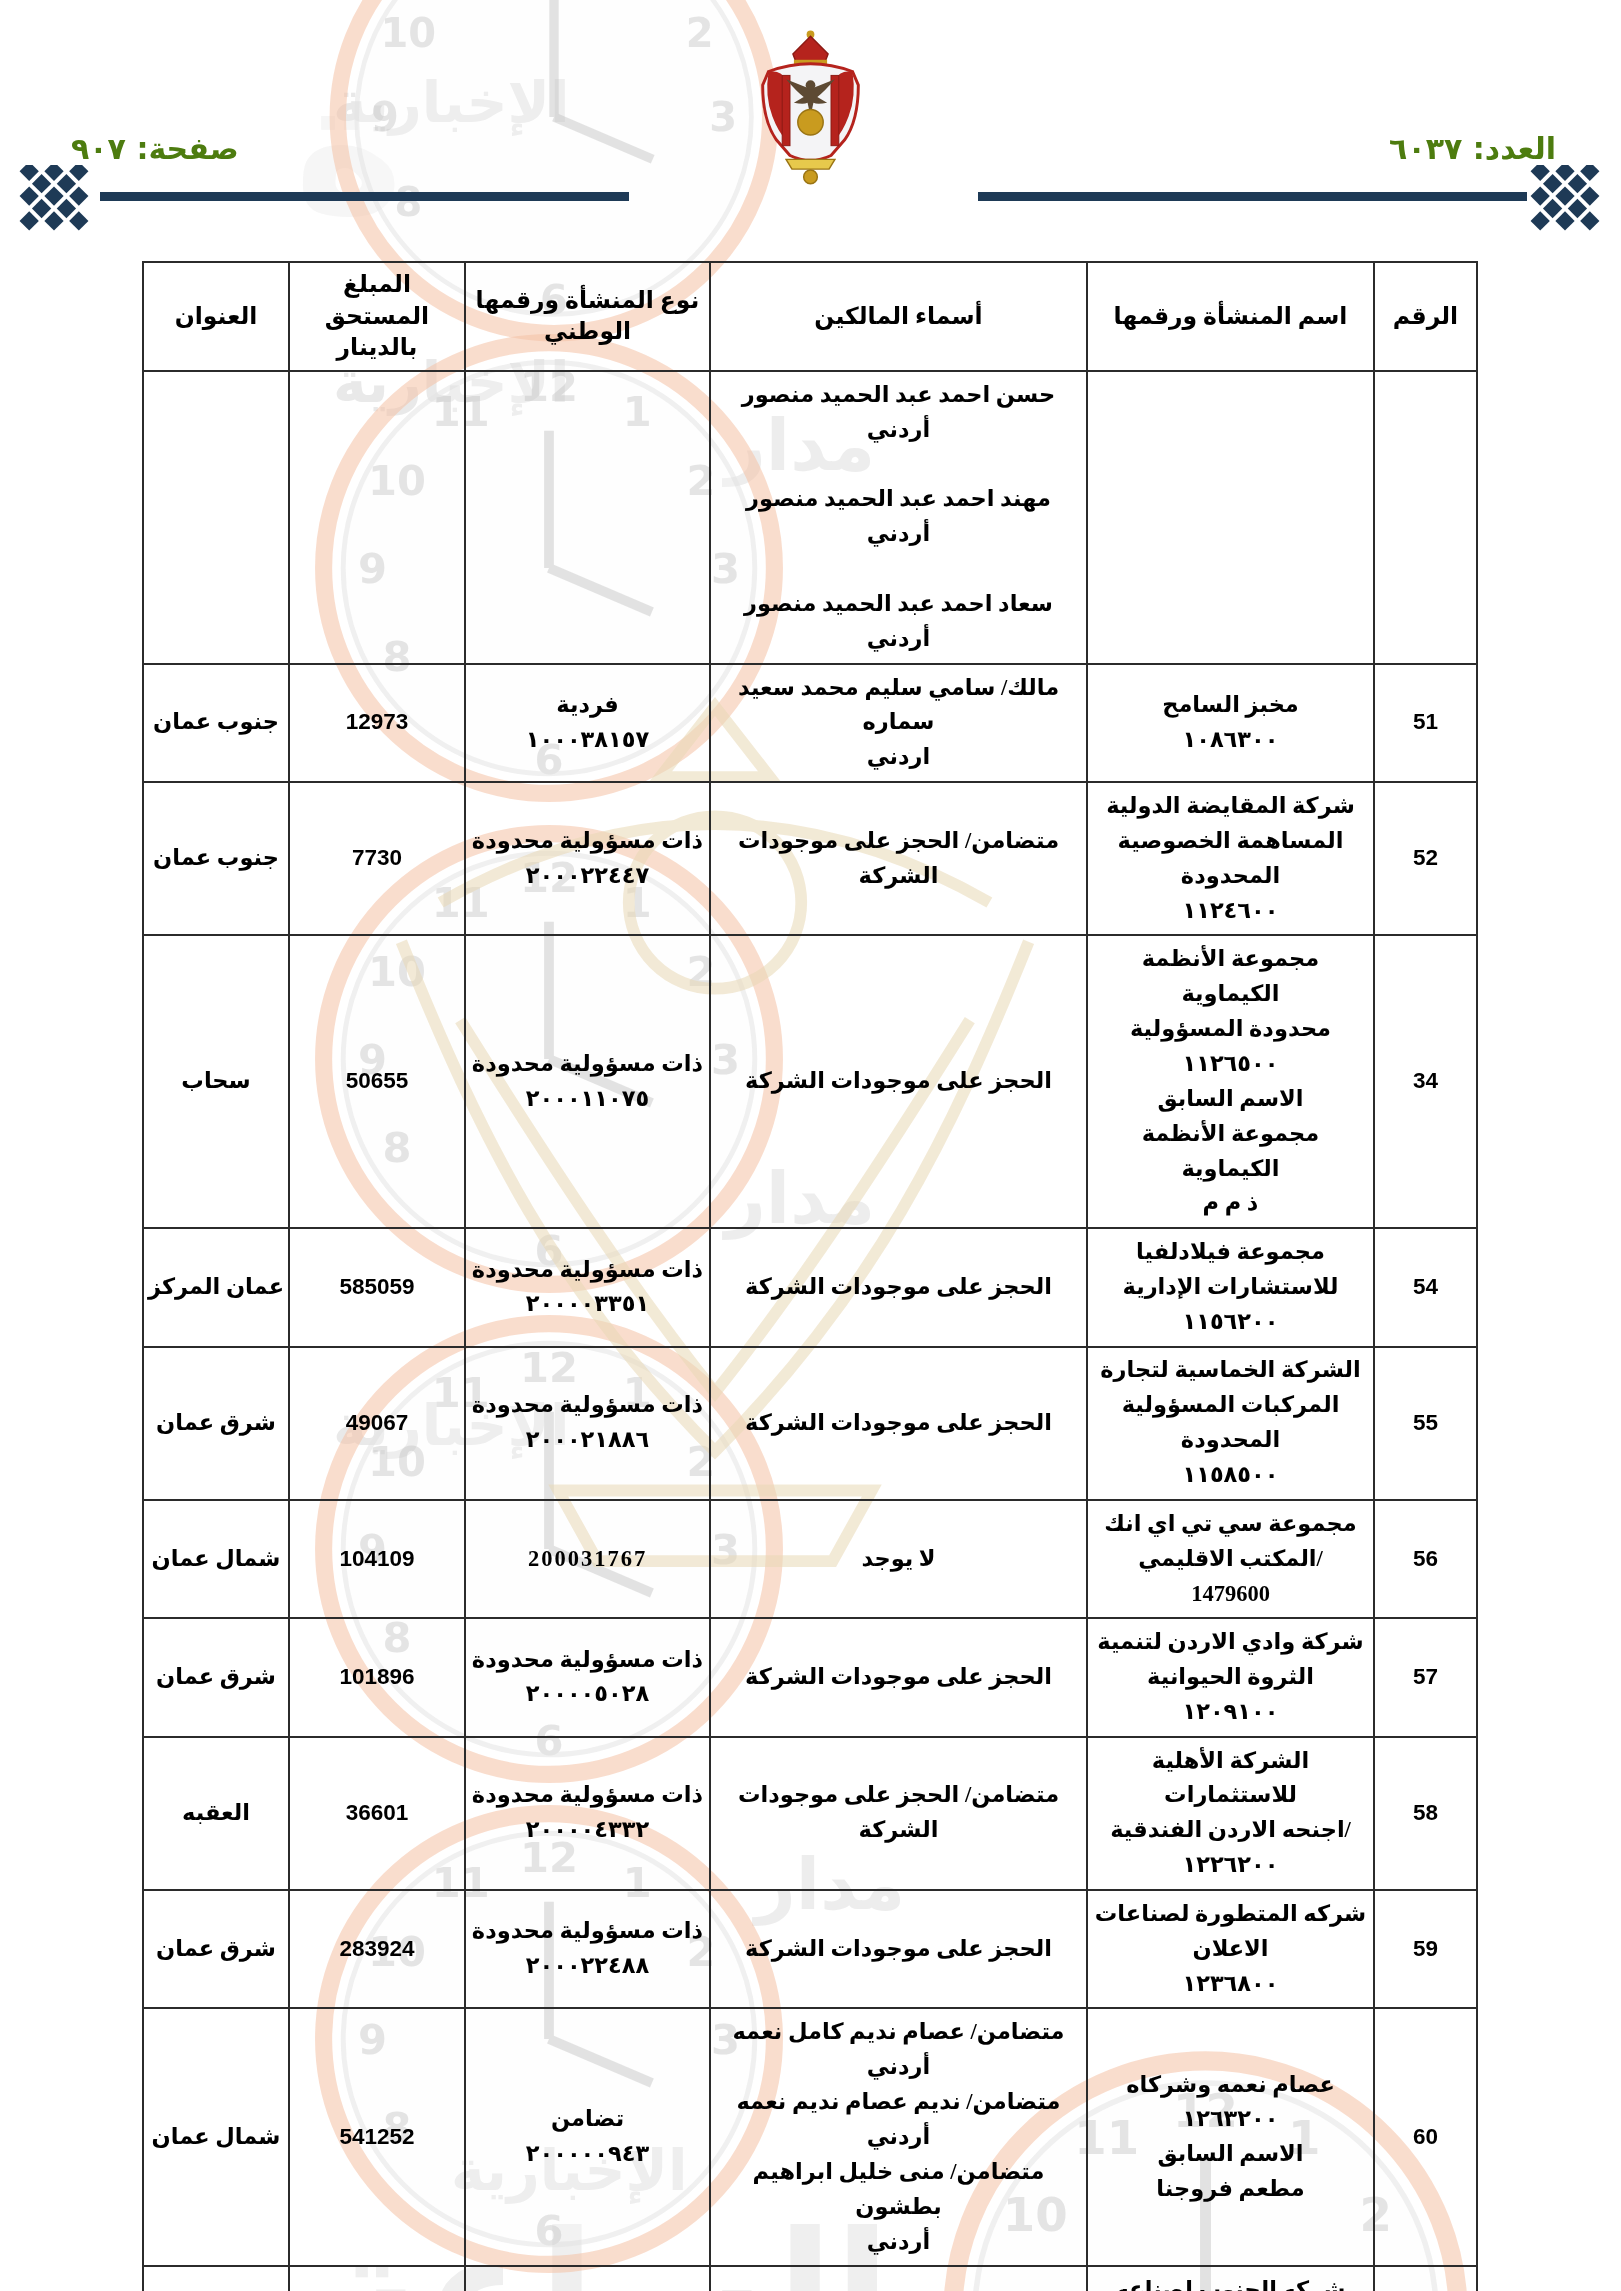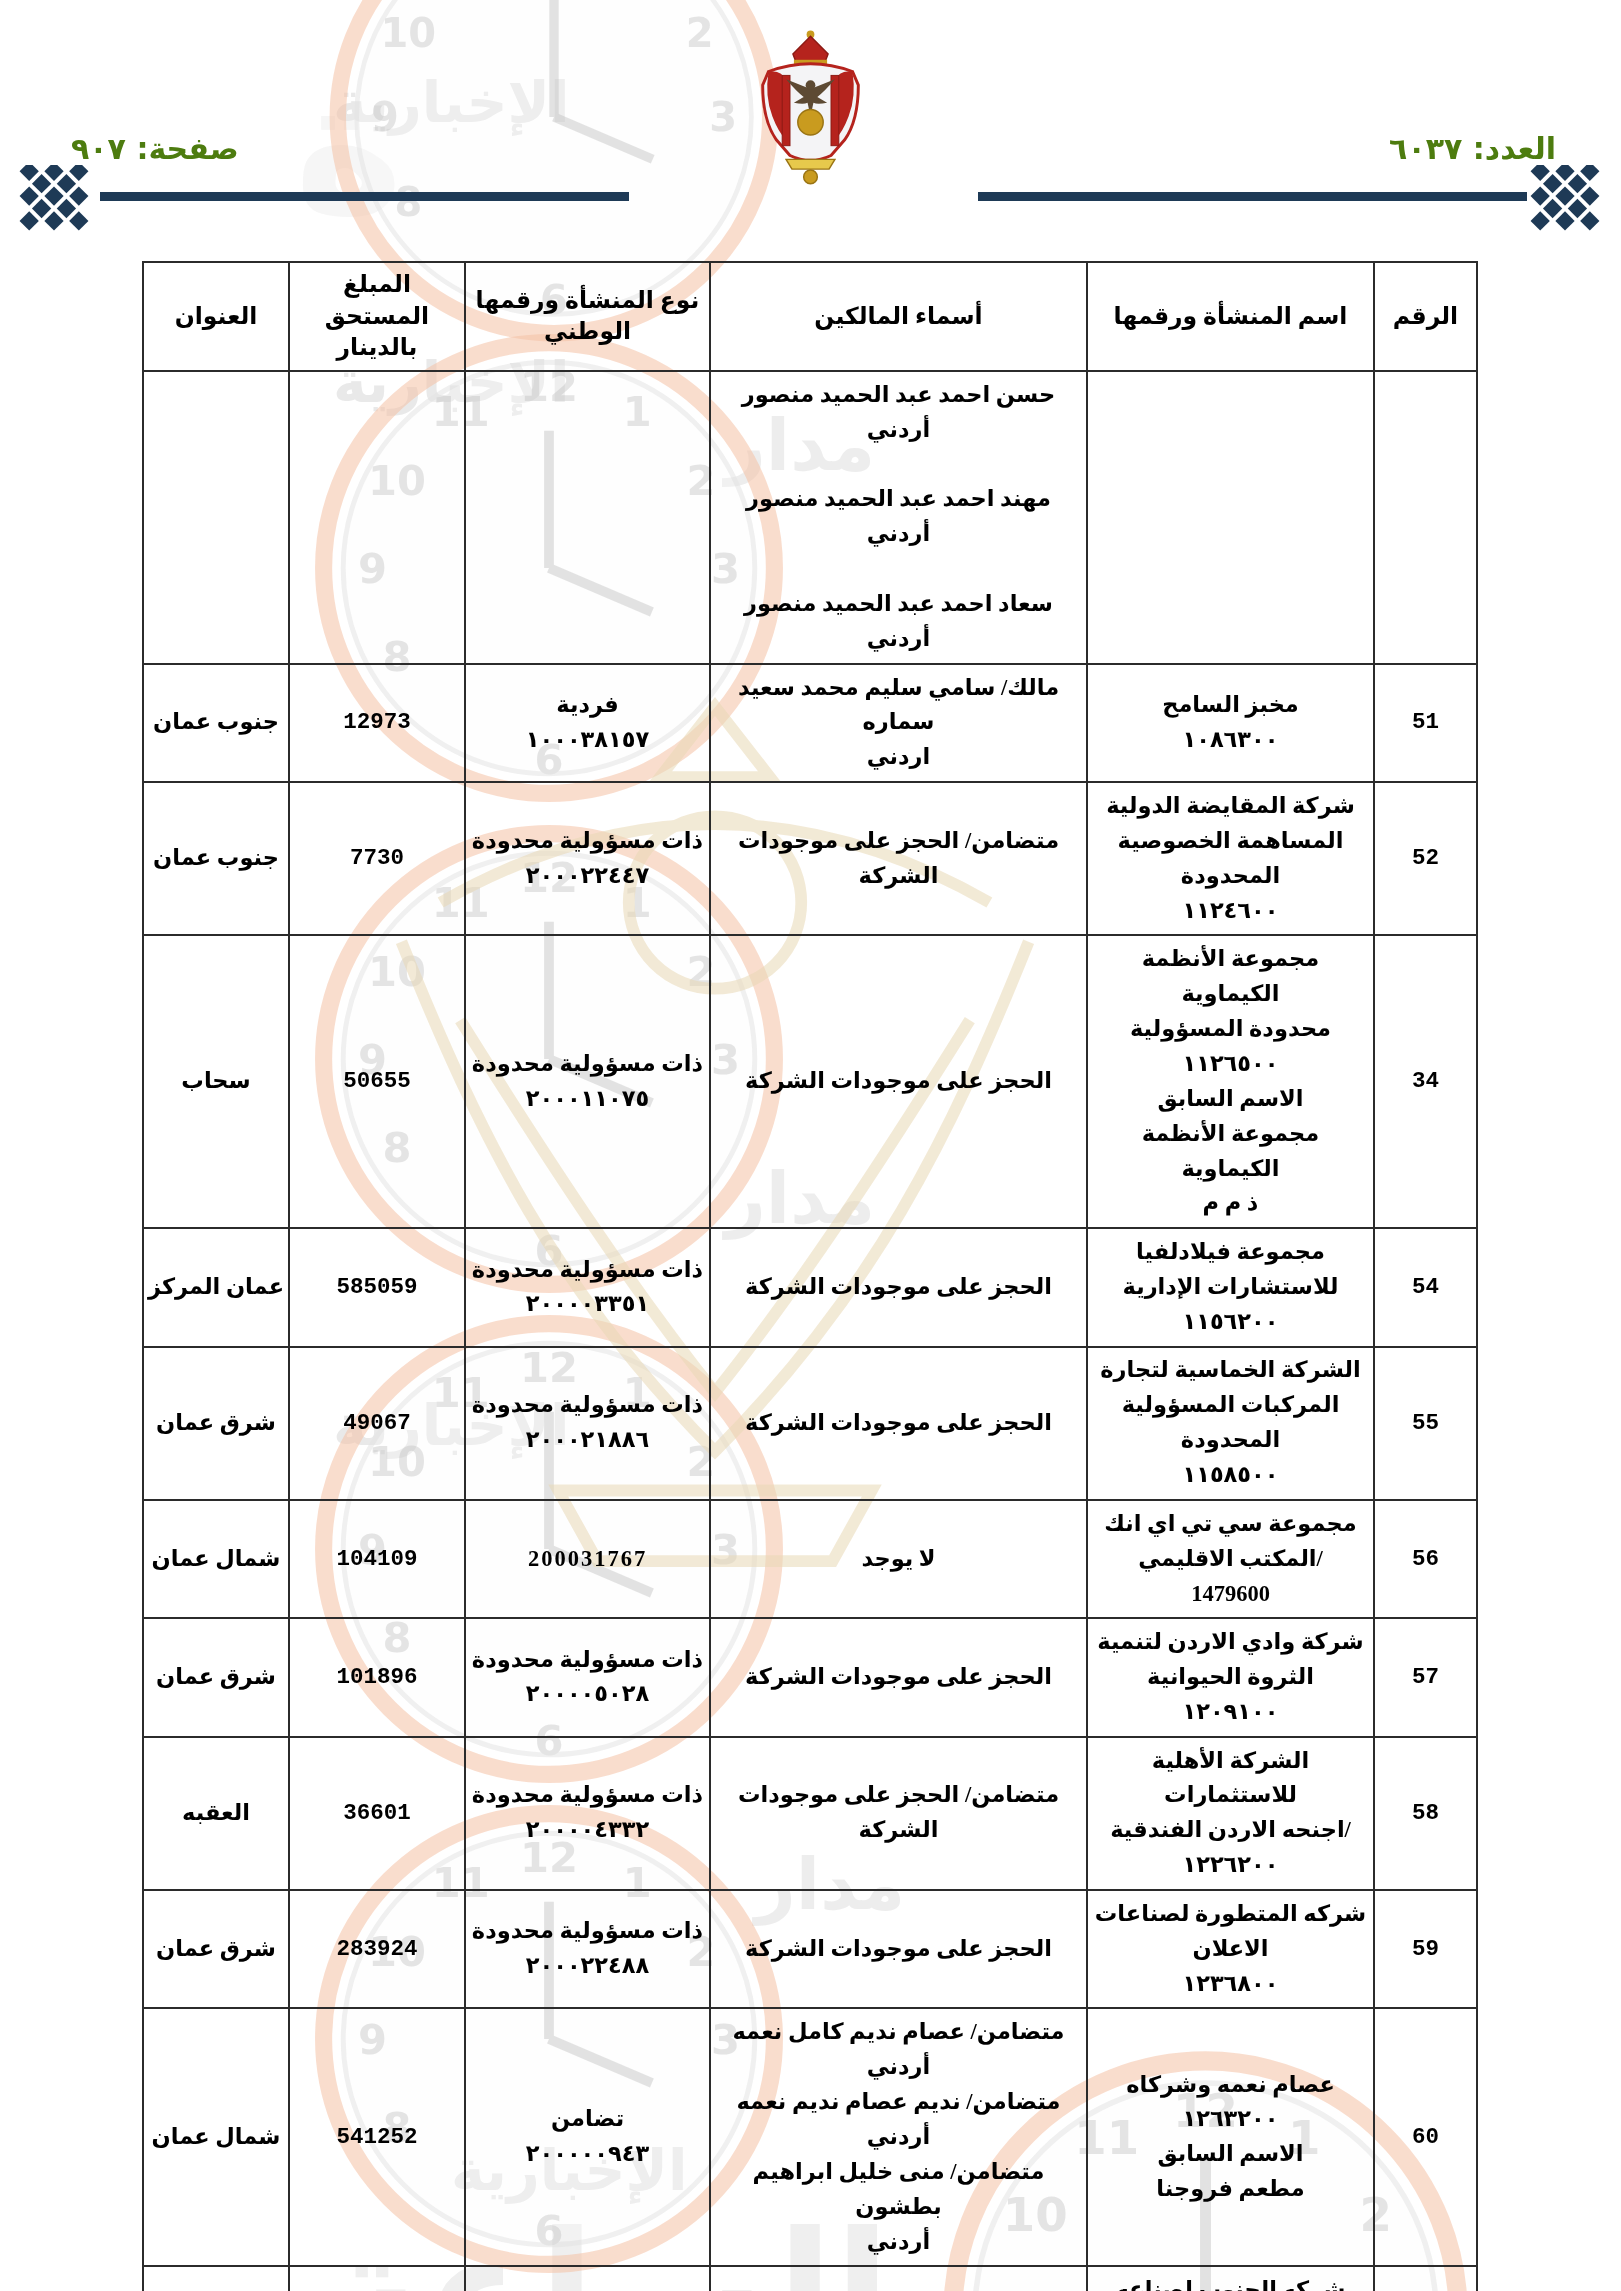--- a/index.html
+++ b/index.html
@@ -45,21 +45,21 @@
     border:2.9px double #2b2b2b;
     text-align:center;vertical-align:middle;
     padding:5.9px 3.9px;
     font-weight:bold;color:#000;
     font-size:22.5px;line-height:1.55;
     white-space:pre-line;
     background:transparent;
     overflow:hidden;
   }
   table.gz th{font-size:23.5px;line-height:1.35;}
-  td.c-num,td.c-amount{font-size:25.5px;font-family:Liberation Mono, monospace;}
+  td.c-num,td.c-amount{font-size:25.5px;font-family:Liberation Sans, sans-serif;}
   .nat-digits{letter-spacing:2px;}
 </style>
 </head>
 <body>
 
 <div class="page">
 
   <div class="wm">
     <span class="wm-word wm-big" style="top:39px;left:294px;font-size:186px;opacity:.55;">ة</span>
     <span class="wm-word" style="top:69px;left:333px;font-size:57px;">الإخبارية</span>

